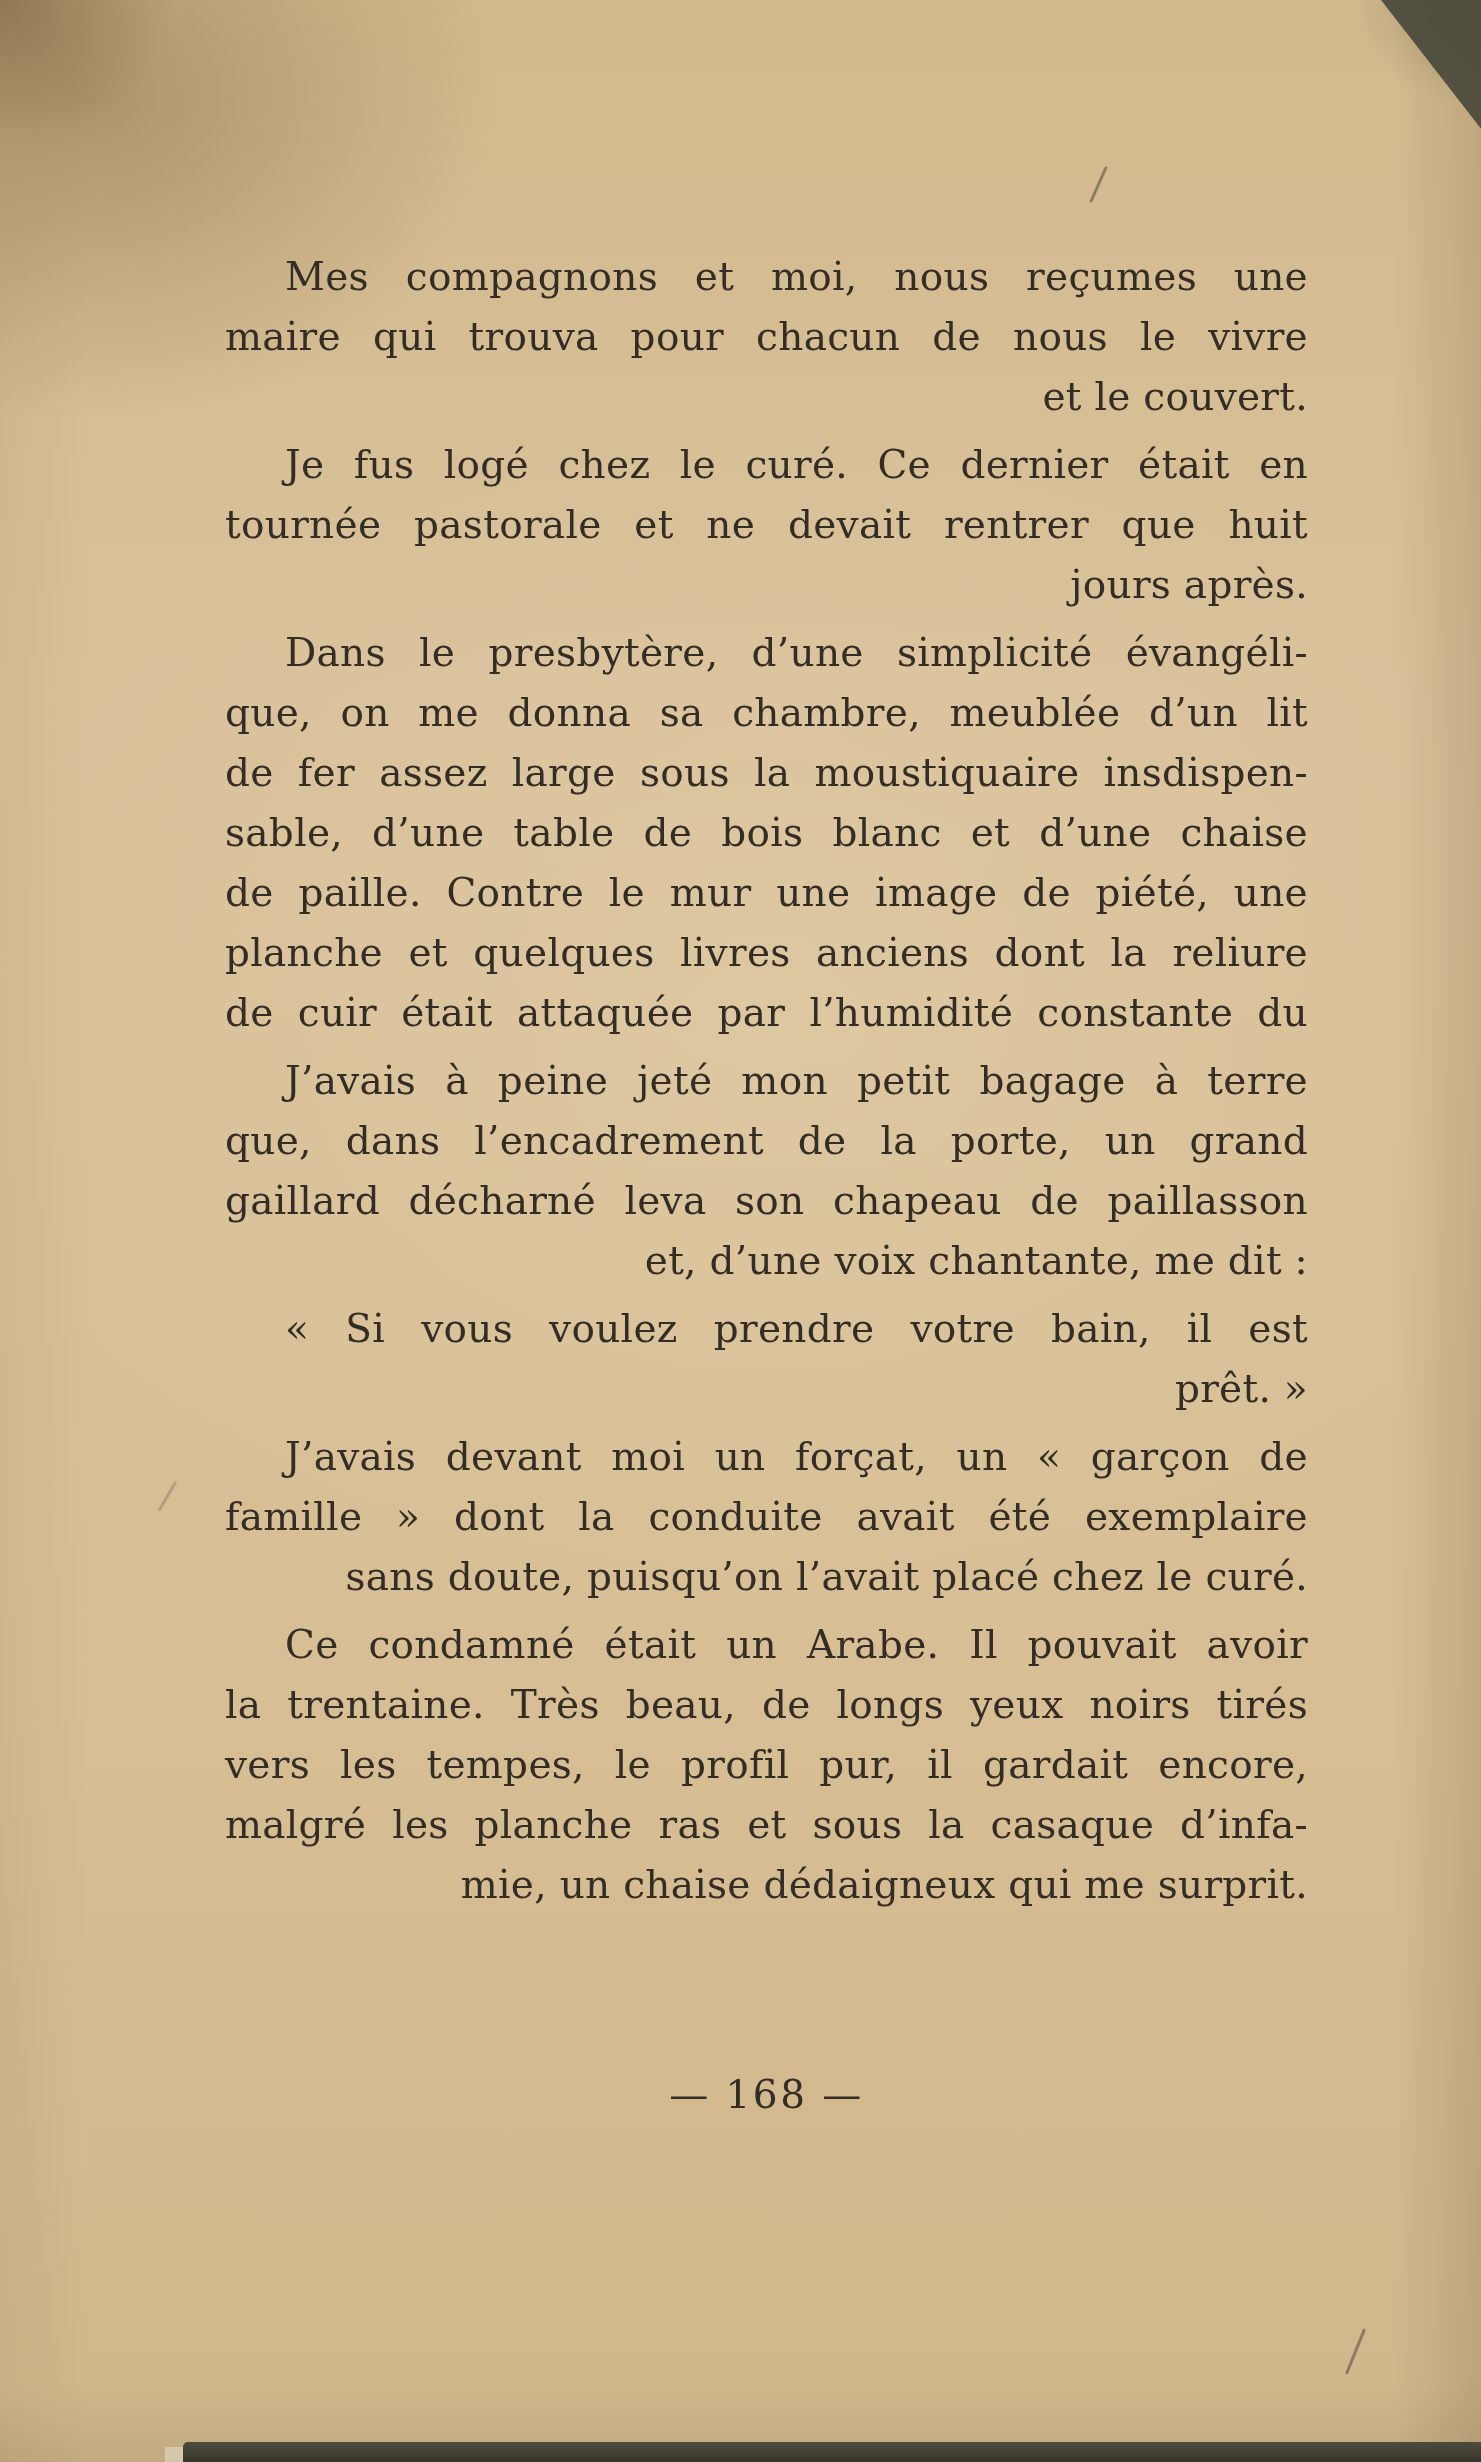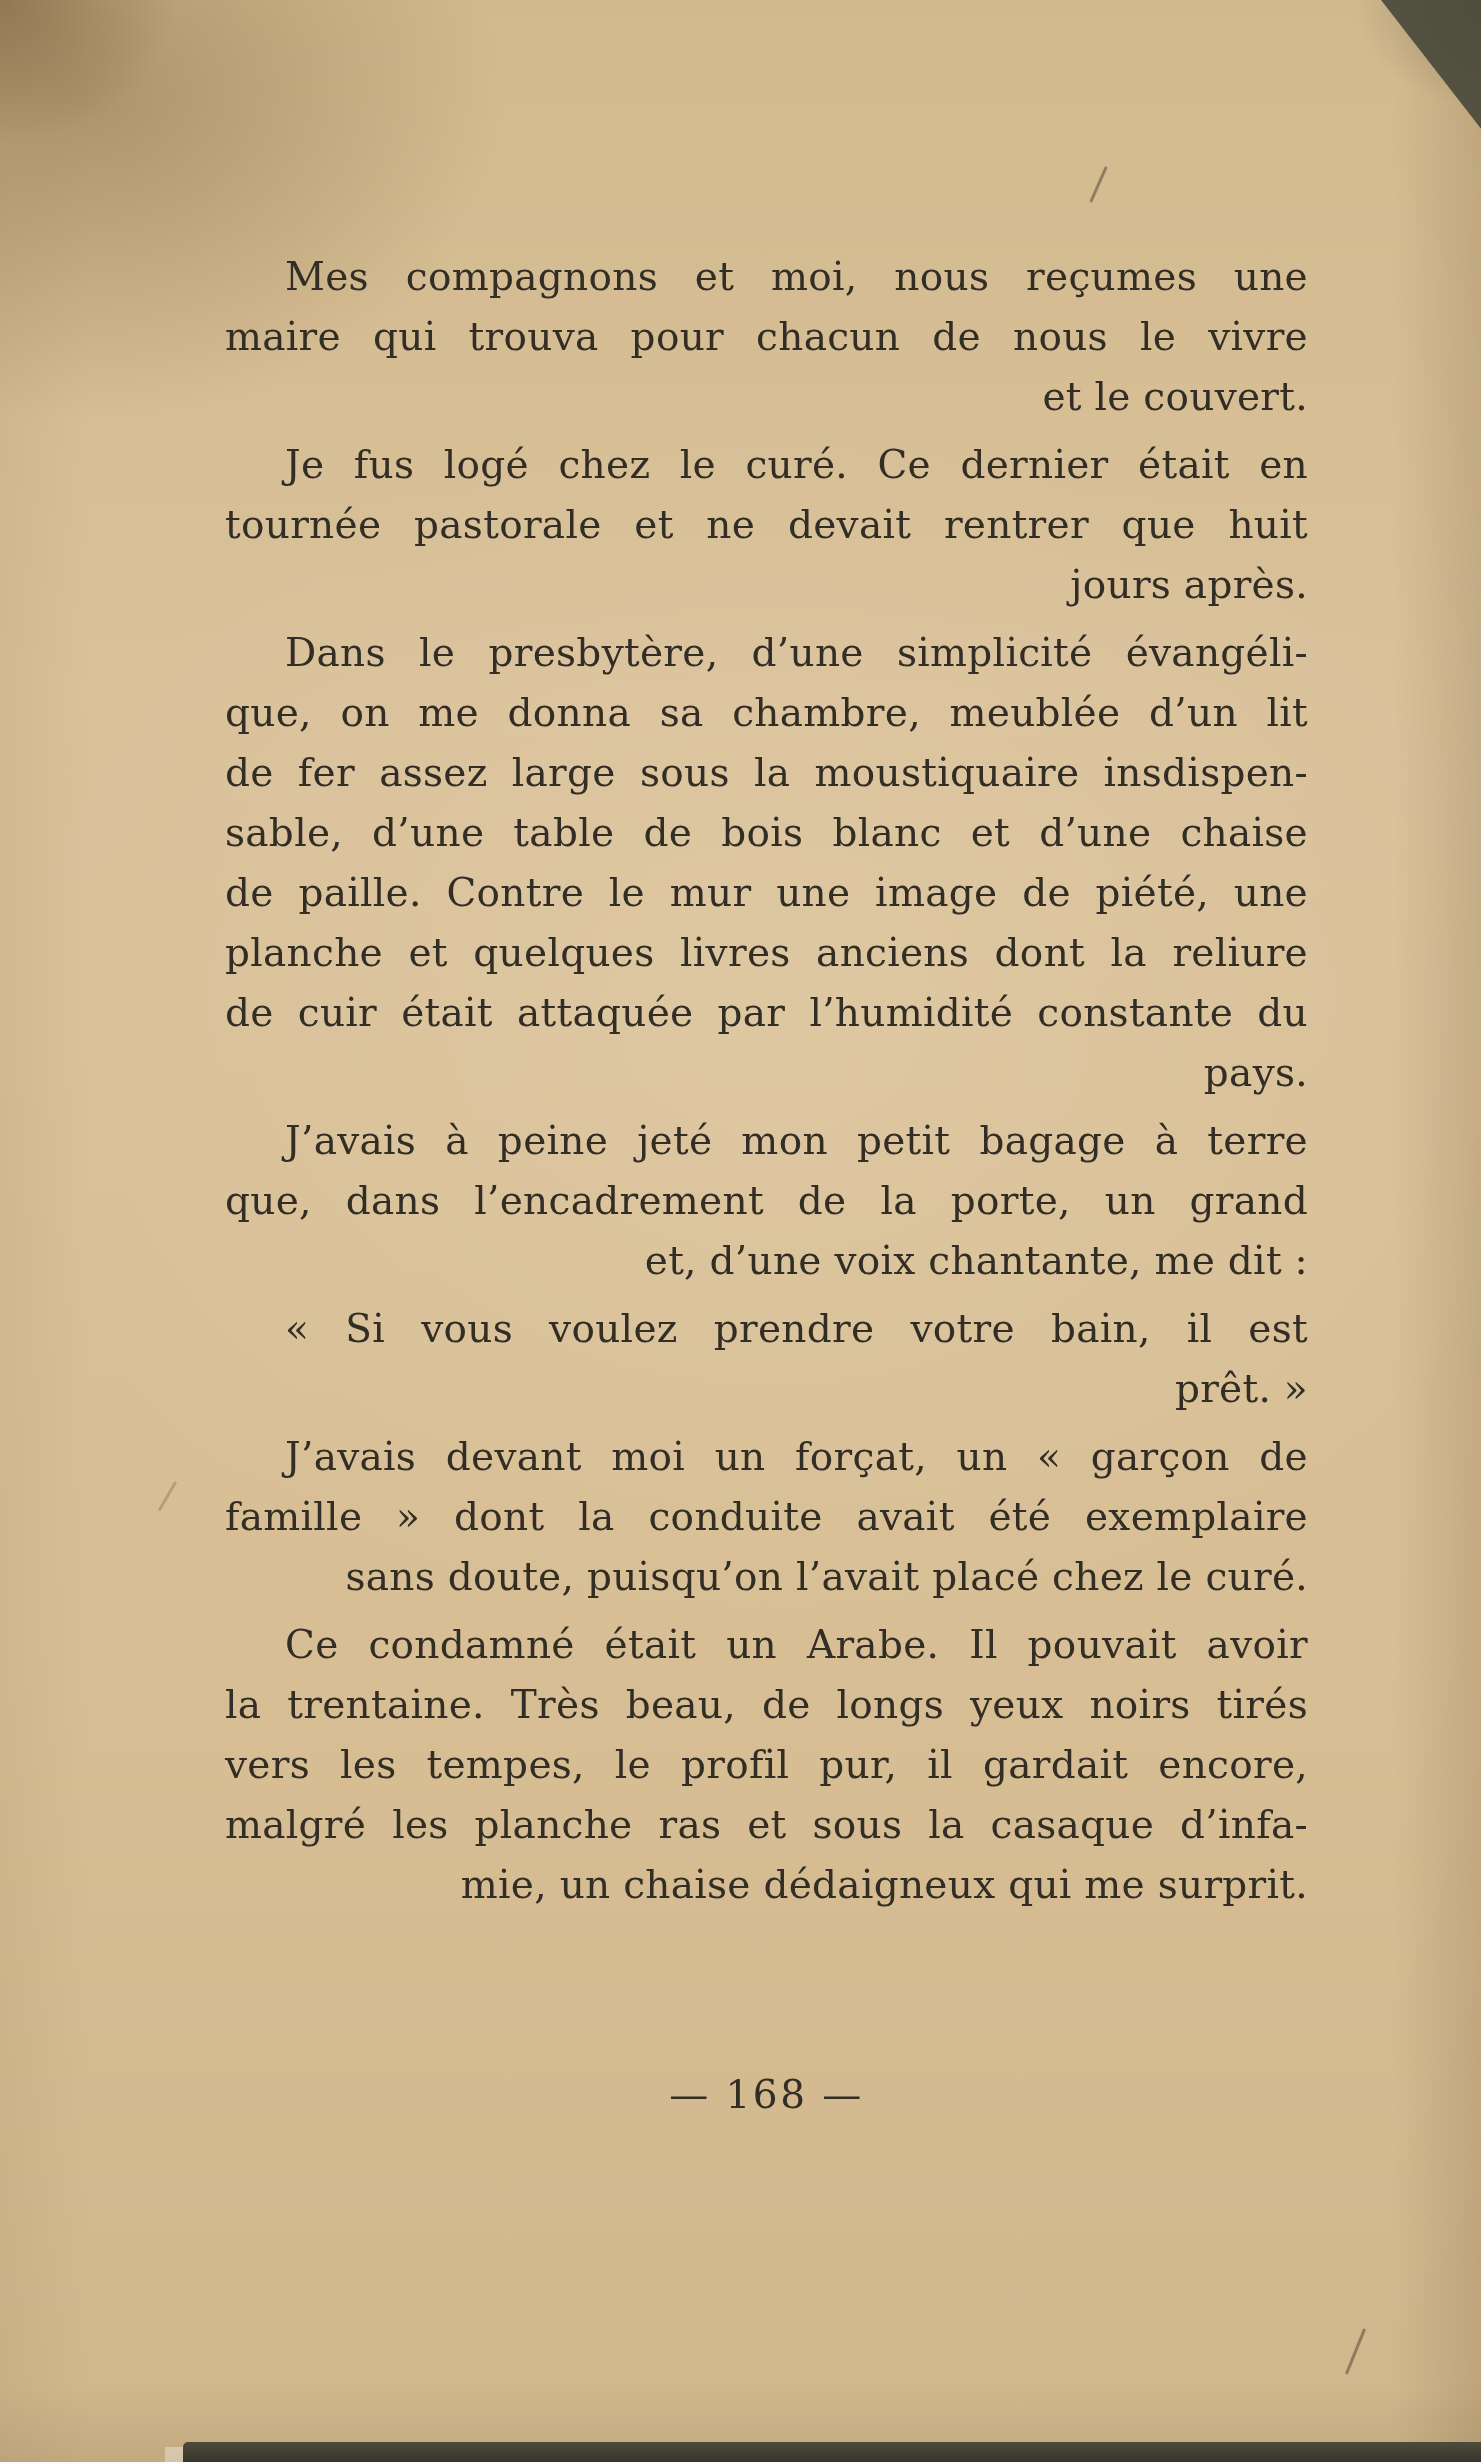--- a/index.html
+++ b/index.html
@@ -142,25 +142,25 @@
         <div class="line last">jours après.</div>
       </div>
       <div class="para">
         <div class="line first just">Dans le presbytère, d’une simplicité évangéli-</div>
         <div class="line just">que, on me donna sa chambre, meublée d’un lit</div>
         <div class="line just">de fer assez large sous la moustiquaire insdispen-</div>
         <div class="line just">sable, d’une table de bois blanc et d’une chaise</div>
         <div class="line just">de paille. Contre le mur une image de piété, une</div>
         <div class="line just">planche et quelques livres anciens dont la reliure</div>
         <div class="line just">de cuir était attaquée par l’humidité constante du</div>
-        <div class="line last">pays.</div>
       </div>
       <div class="para">
         <div class="line first just">J’avais à peine jeté mon petit bagage à terre</div>
         <div class="line just">que, dans l’encadrement de la porte, un grand</div>
+        <div class="line just">gaillard décharné leva son chapeau de paillasson</div>
         <div class="line last">et, d’une voix chantante, me dit :</div>
       </div>
       <div class="para">
         <div class="line first just">« Si vous voulez prendre votre bain, il est</div>
         <div class="line last">prêt. »</div>
       </div>
       <div class="para">
         <div class="line first just">J’avais devant moi un forçat, un « garçon de</div>
         <div class="line just">famille » dont la conduite avait été exemplaire</div>
         <div class="line last">sans doute, puisqu’on l’avait placé chez le curé.</div>

